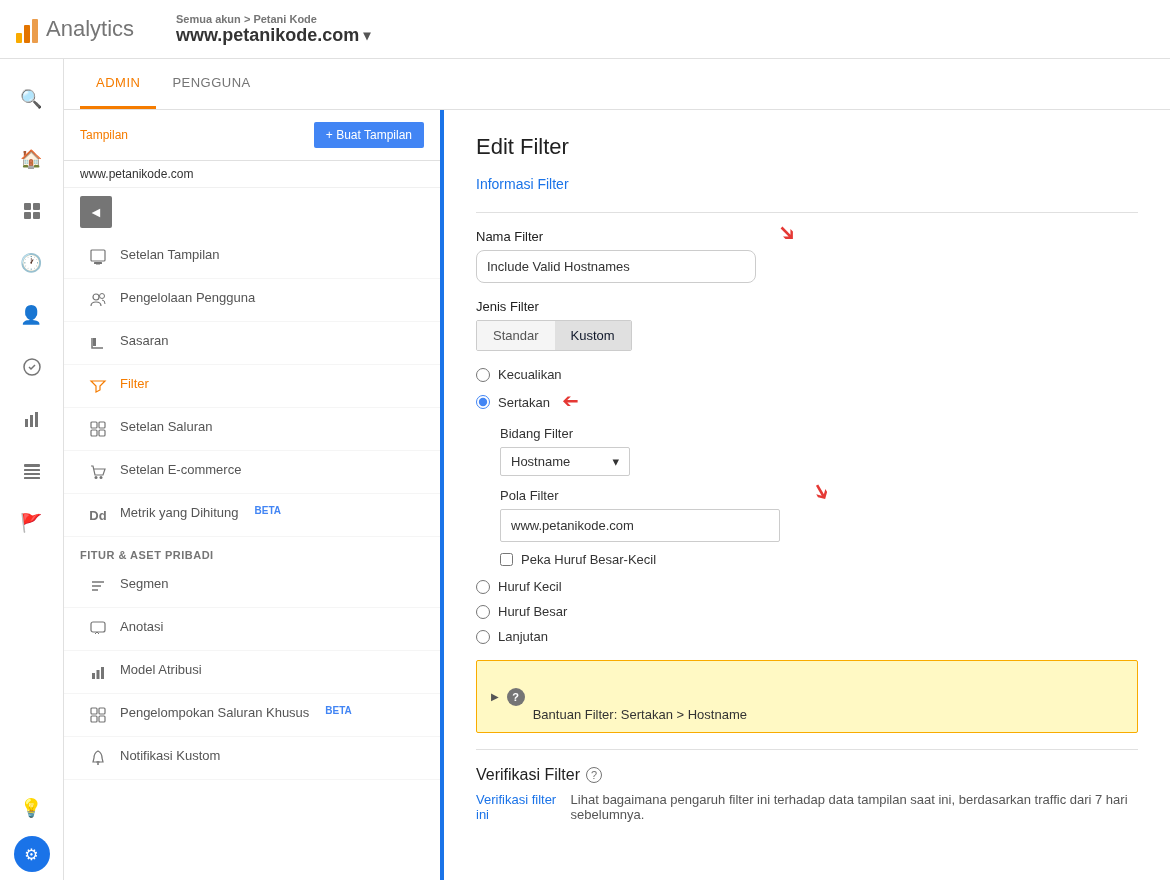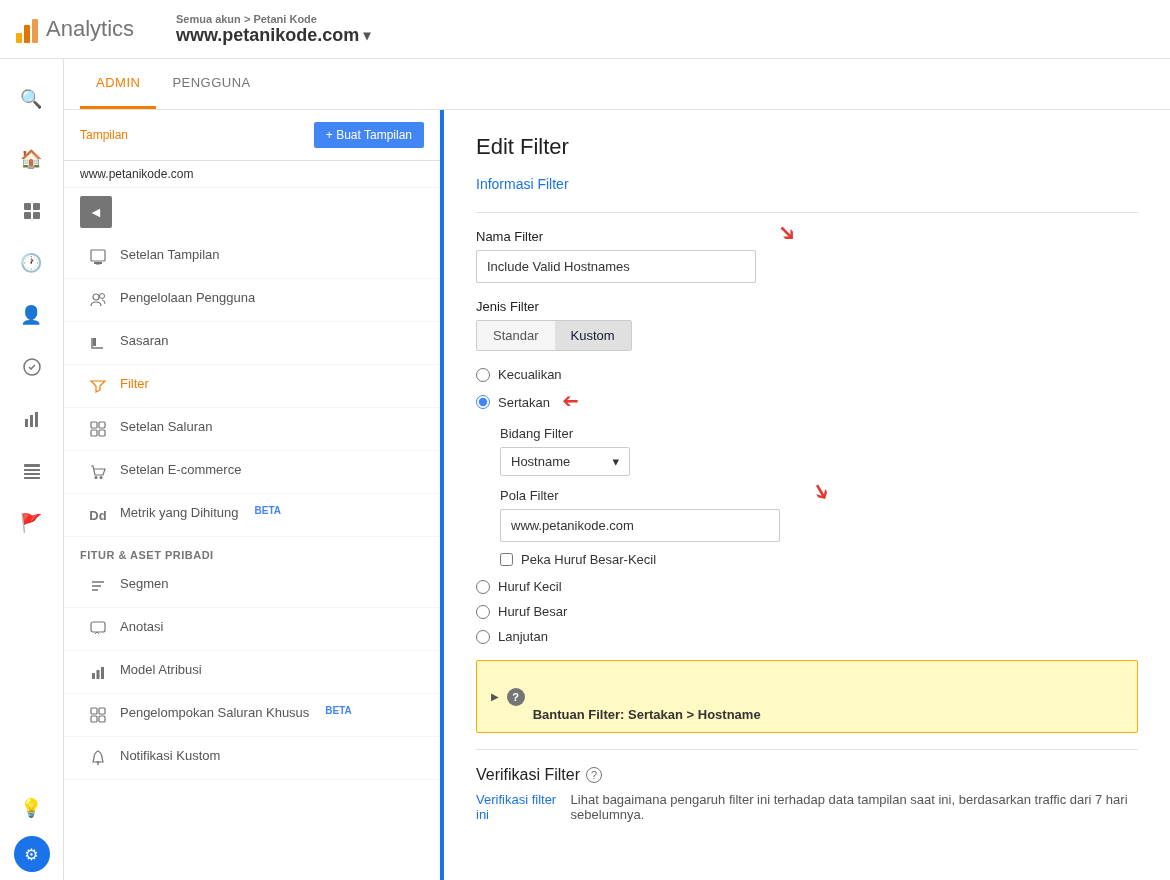--- a/index.html
+++ b/index.html
@@ -262,21 +262,21 @@
       font-size: 13px;
       font-weight: 500;
       color: #212121;
       margin-bottom: 6px;
       display: block;
     }
     .form-input {
       width: 280px;
       padding: 8px 10px;
       border: 1px solid #ccc;
-      border-radius: 2px;
+      border-radius: 8px;
       font-size: 13px;
       color: #333;
     }
 
     
     .filter-type-tabs {
       display: flex;
       border: 1px solid #ccc;
       border-radius: 2px;
       overflow: hidden;
@@ -407,21 +407,21 @@
       background: #757575;
       color: #fff;
       display: flex;
       align-items: center;
       justify-content: center;
       font-size: 11px;
       font-weight: 700;
       flex-shrink: 0;
     }
     .help-text {
-      font-weight: 700;
+      font-weight: 400;
       margin-top: 36px;
     }
 
     
     .verifikasi-section {
       margin-top: 16px;
       border-top: 1px solid #e0e0e0;
       padding-top: 16px;
     }
     .verifikasi-title {

